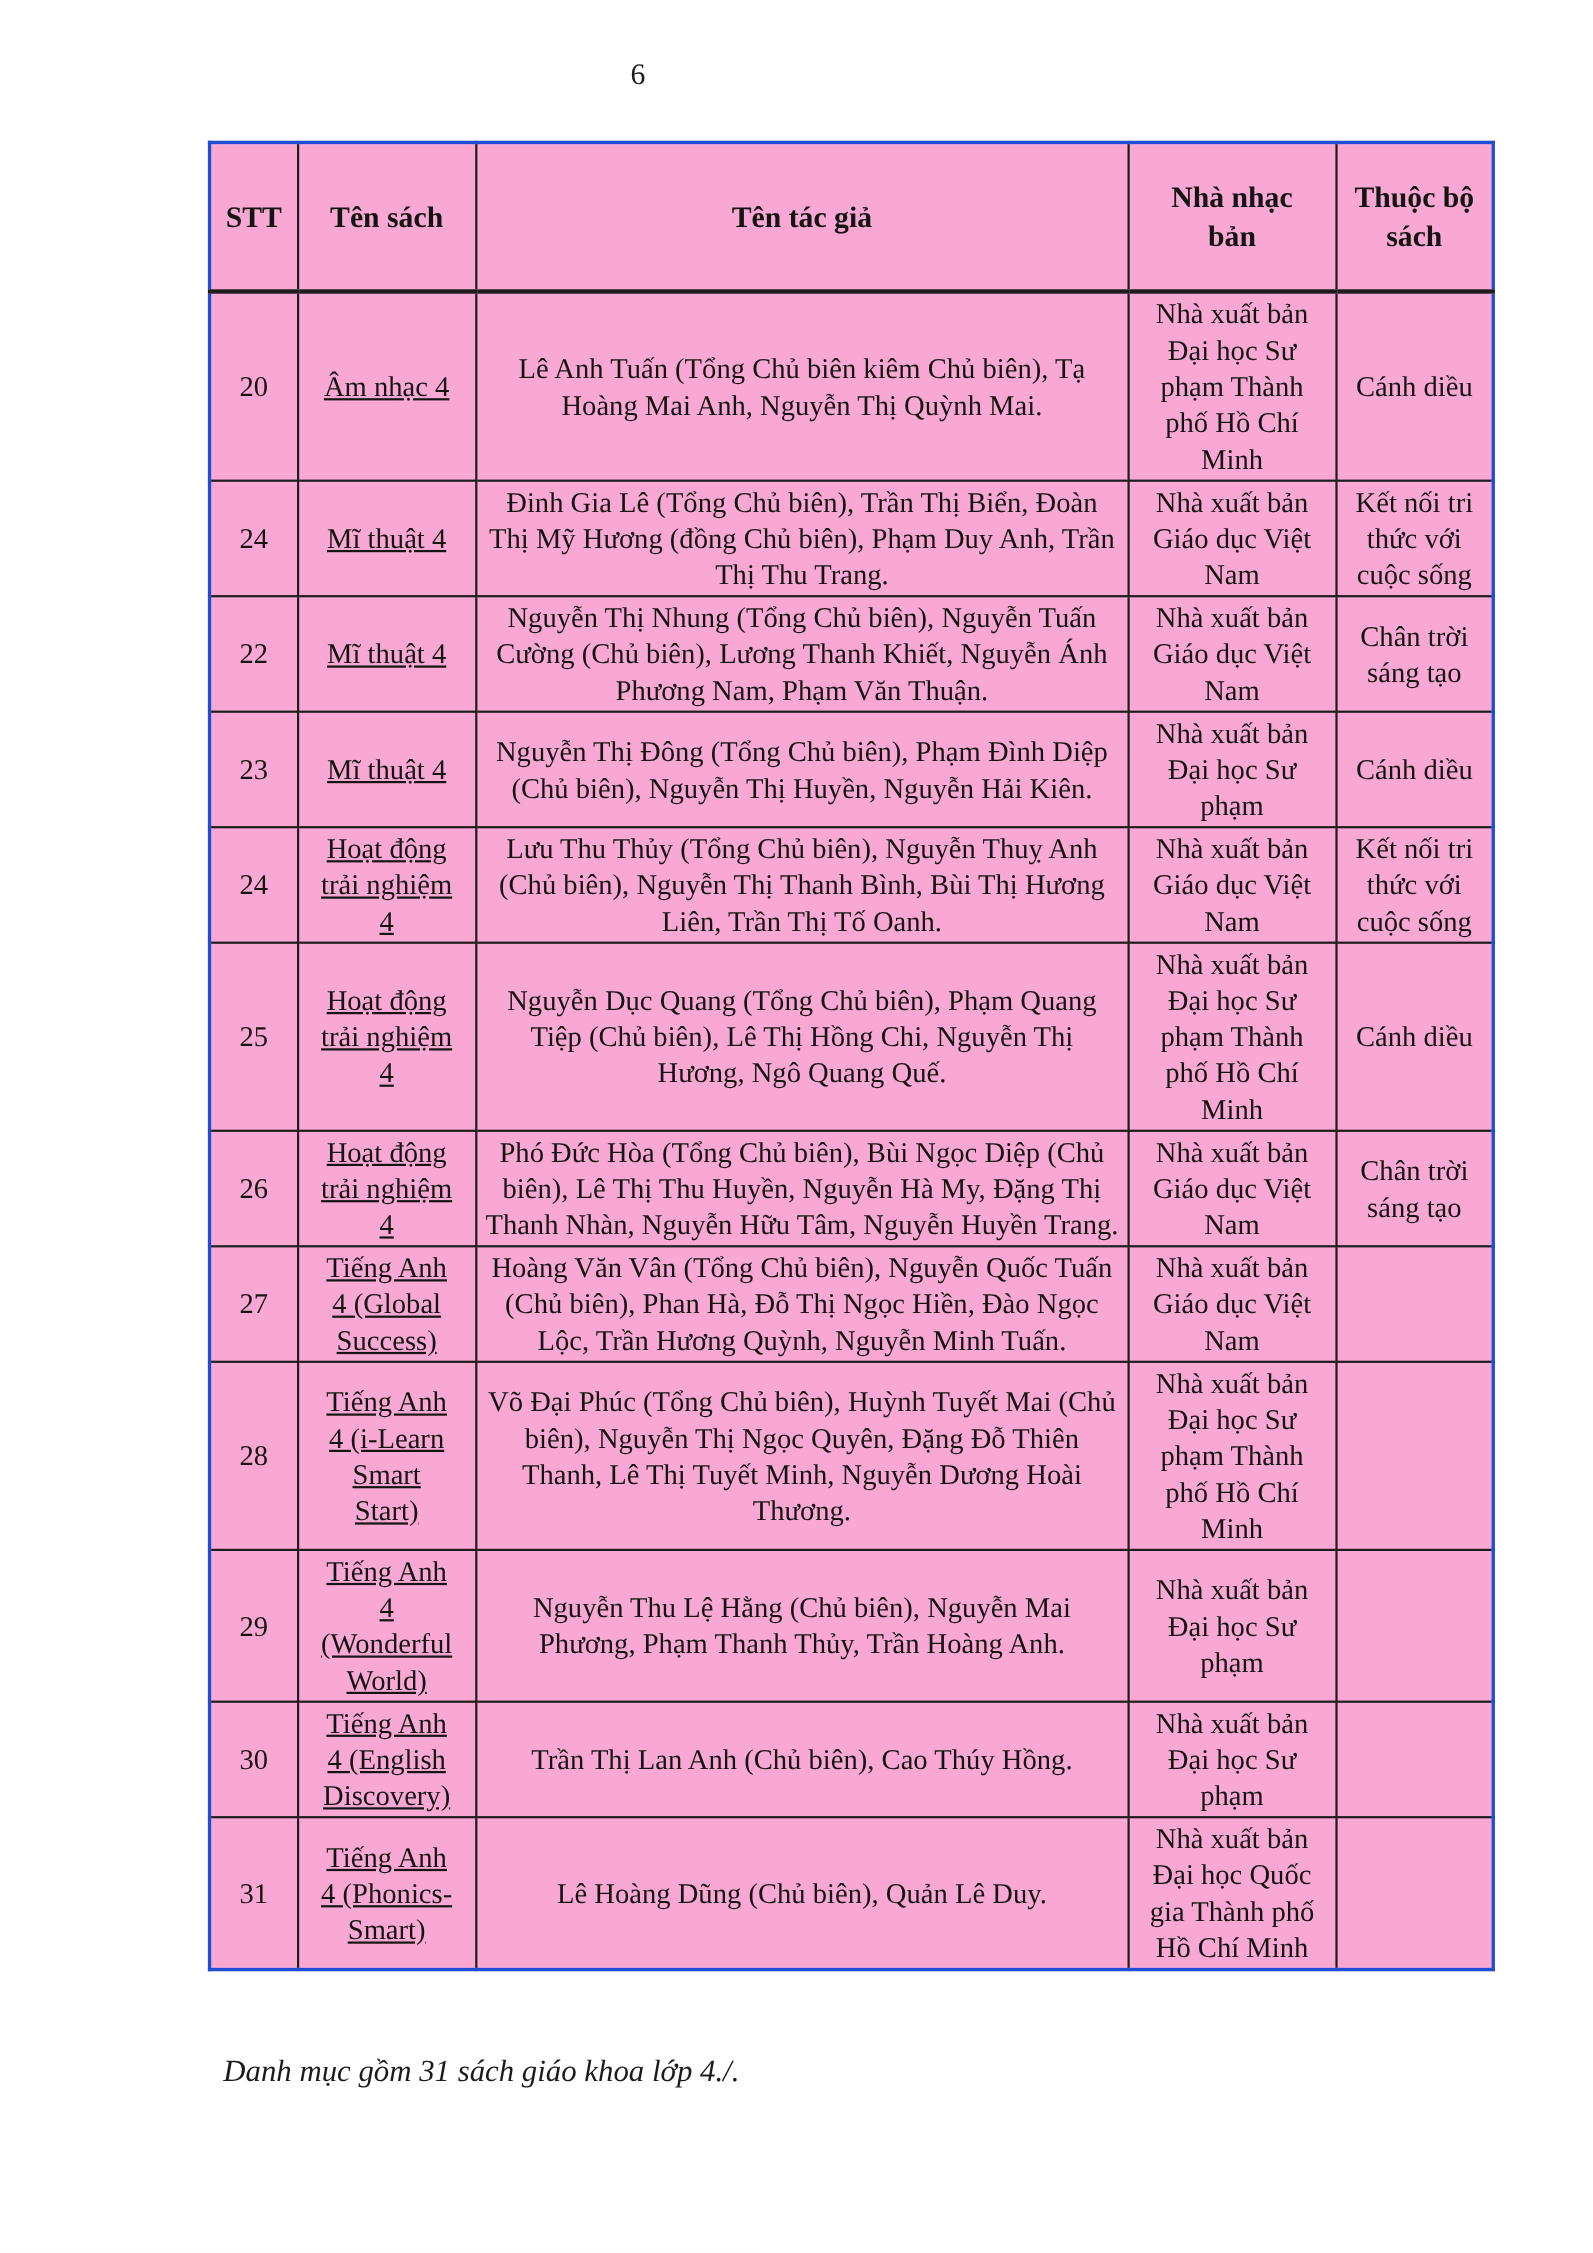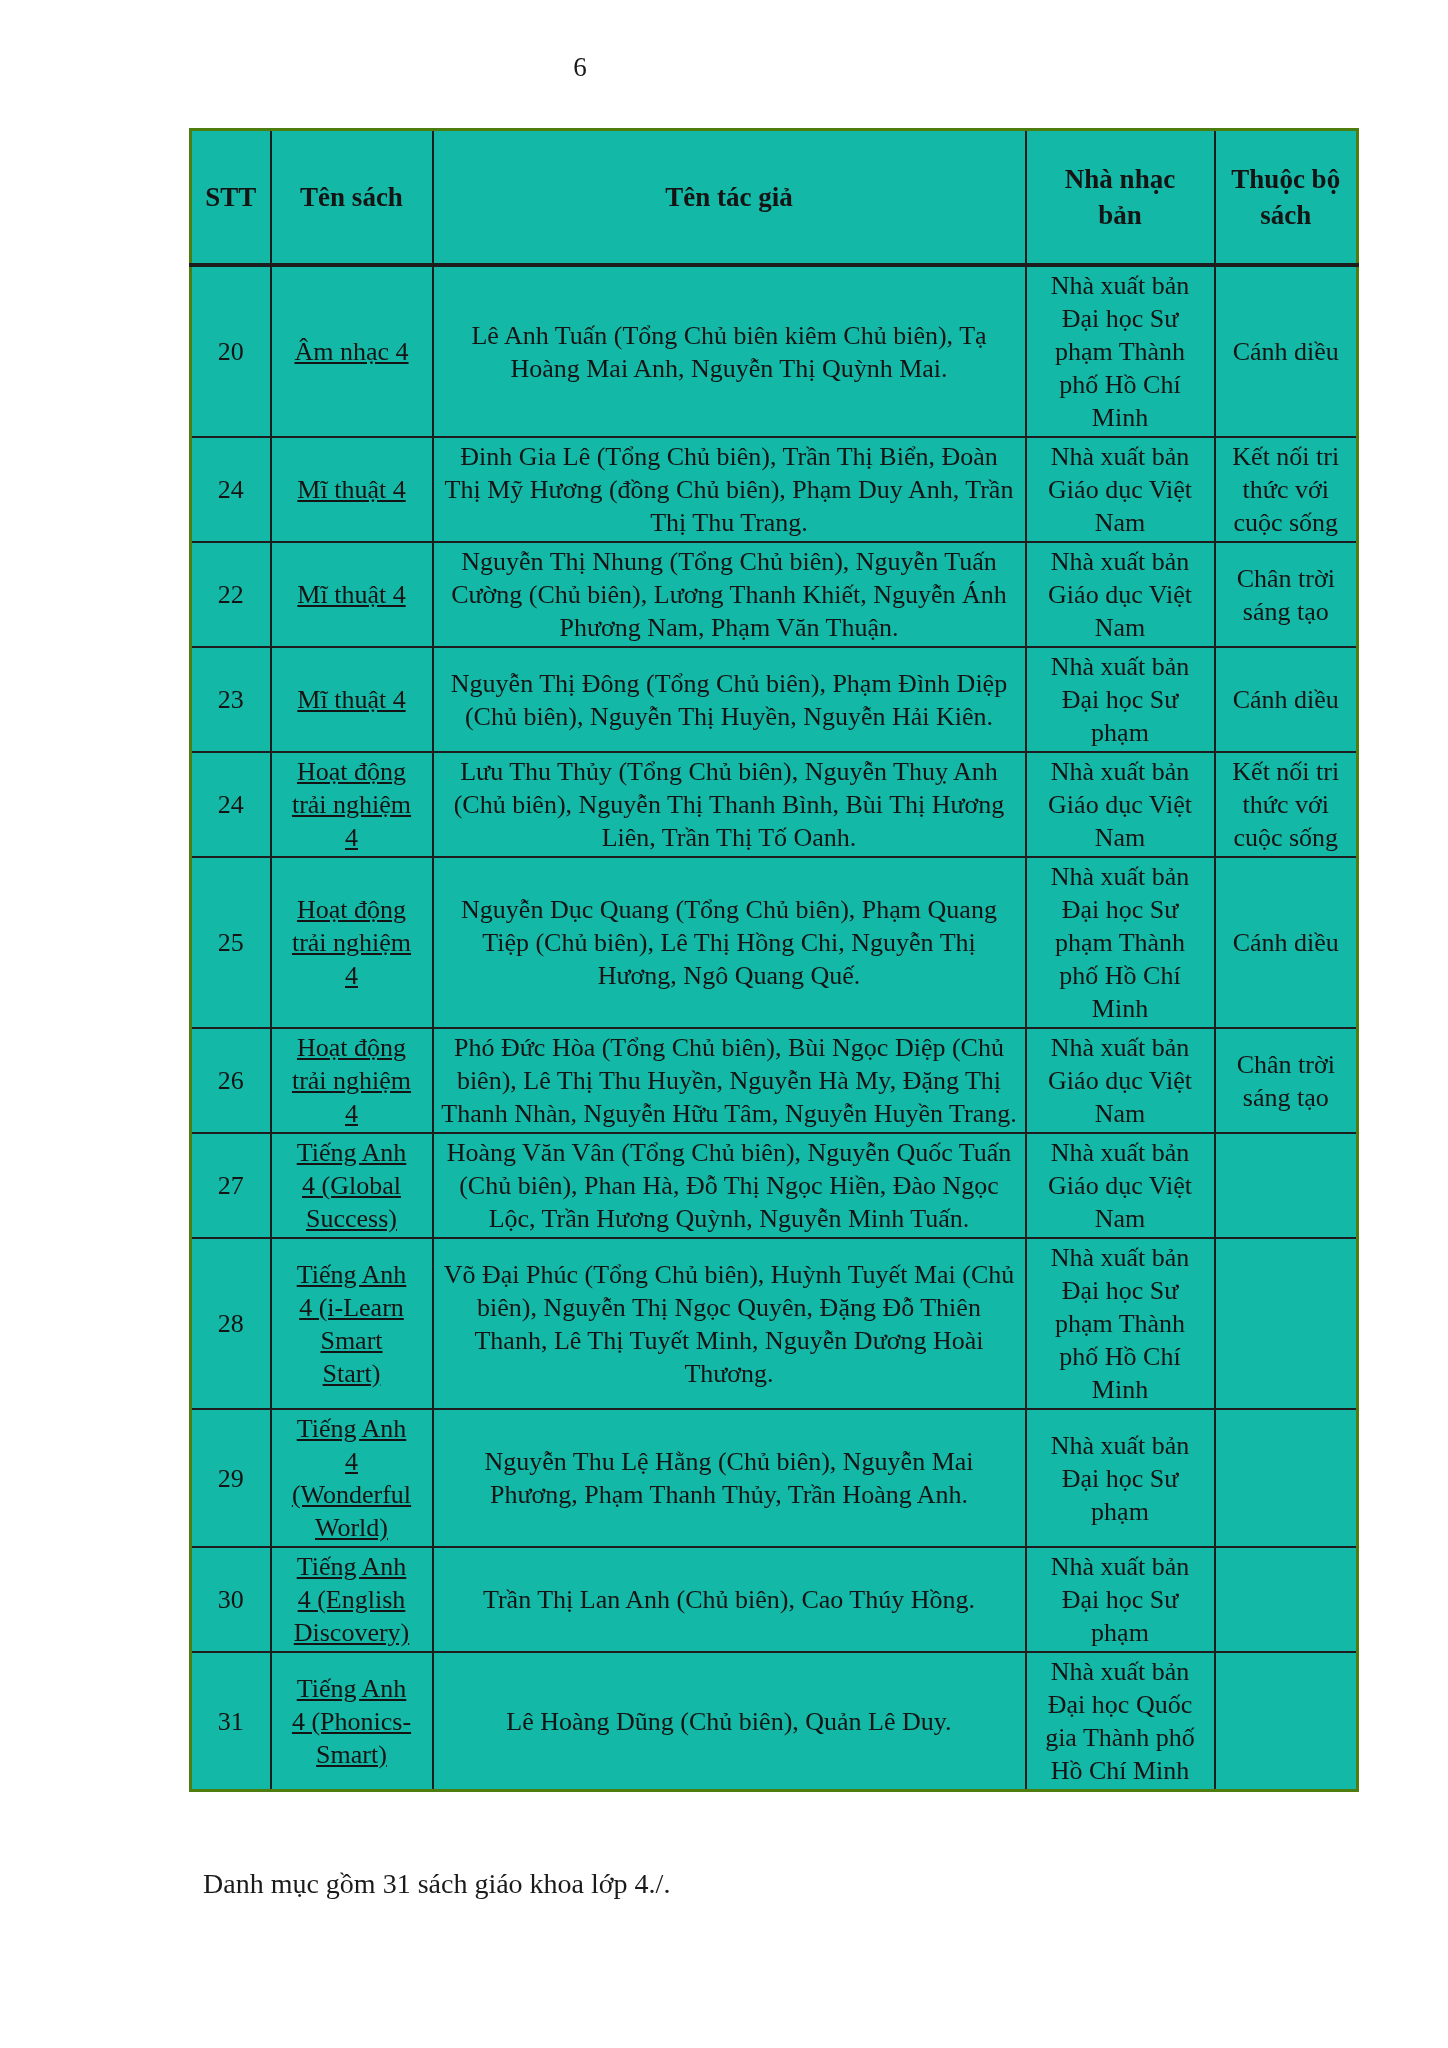--- a/index.html
+++ b/index.html
@@ -24,22 +24,22 @@
     font-size: 27px;
     color: #1b1b1b;
   }
   table.book-table {
     position: absolute;
     top: 128px;
     left: 189px;
     width: 1167px;
     border-collapse: collapse;
     table-layout: fixed;
-    background: #14b8a6;
-    border: 3px solid #4d7c0f;
+    background: #f9a8d4;
+    border: 3px solid #1d4ed8;
   }
   table.book-table th,
   table.book-table td {
     border: 2px solid #1d1d1d;
     vertical-align: middle;
     text-align: center;
     font-size: 26px;
     line-height: 33px;
     padding: 2px 6px;
     overflow: hidden;
@@ -65,20 +65,21 @@
     padding: 2px 7px;
   }
   td.cell-series {
     padding: 2px 6px;
     margin-left: 36px;
   }
   .footer-note {
     position: absolute;
     top: 1868px;
     left: 203px;
+    font-style: italic;
     font-size: 28px;
     color: #1b1b1b;
   }
 </style>
 </head>
 <body>
 
 <div class="page-number">6</div>
 
 <table class="book-table">

